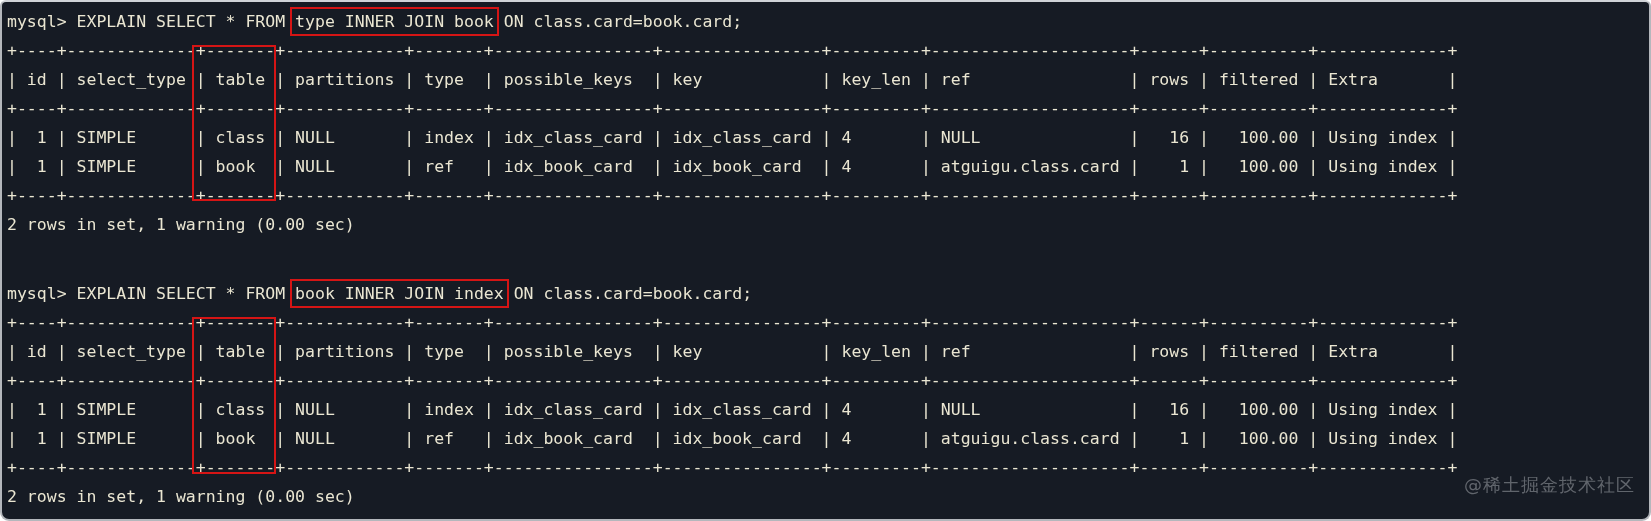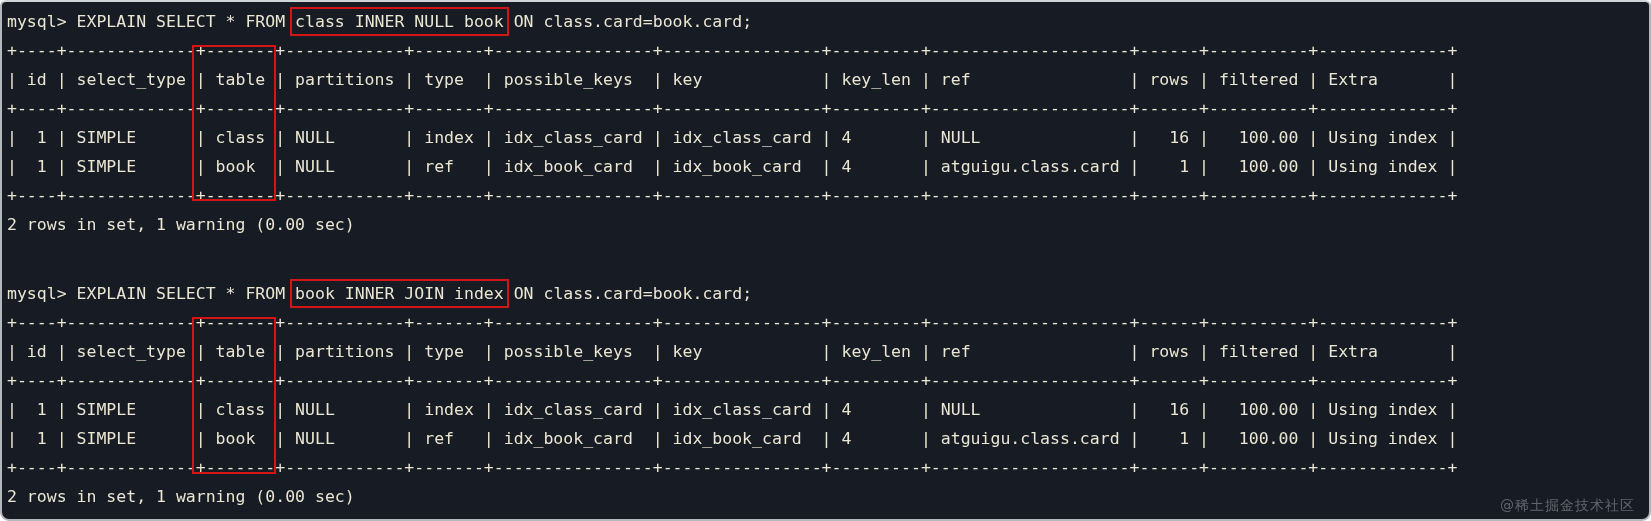--- a/index.html
+++ b/index.html
@@ -34,33 +34,33 @@
     width: 8.1ch;
     border: 2px solid #d51515;
     background: transparent;
     pointer-events: none;
   }
   .col-highlight.t1 { top: 43px;  height: 152px; }
   .col-highlight.t2 { top: 315px; height: 153px; }
   .watermark {
     position: absolute;
     right: 14px;
-    bottom: 4px;
+    bottom: 22px;
     font-family: "DejaVu Sans", "Liberation Sans", sans-serif;
-    font-size: 14px;
+    font-size: 18px;
     color: rgba(158, 163, 168, 0.55);
     letter-spacing: 1px;
   }
 </style>
 </head>
 <body>
 
 <div class="term">
 
-  <div class="line"><span>mysql&gt; EXPLAIN SELECT * FROM </span><span class="hl">class INNER NULL book</span><span> ON class.card=book.card;</span></div>
+  <div class="line"><span>mysql&gt; EXPLAIN SELECT * FROM </span><span class="hl">type INNER JOIN book</span><span> ON class.card=book.card;</span></div>
   <div class="line">+----+-------------+-------+------------+-------+----------------+----------------+---------+--------------------+------+----------+-------------+</div>
   <div class="line">| id | select_type | table | partitions | type  | possible_keys  | key            | key_len | ref                | rows | filtered | Extra       |</div>
   <div class="line">+----+-------------+-------+------------+-------+----------------+----------------+---------+--------------------+------+----------+-------------+</div>
   <div class="line">|  1 | SIMPLE      | class | NULL       | index | idx_class_card | idx_class_card | 4       | NULL               |   16 |   100.00 | Using index |</div>
   <div class="line">|  1 | SIMPLE      | book  | NULL       | ref   | idx_book_card  | idx_book_card  | 4       | atguigu.class.card |    1 |   100.00 | Using index |</div>
   <div class="line">+----+-------------+-------+------------+-------+----------------+----------------+---------+--------------------+------+----------+-------------+</div>
   <div class="line">2 rows in set, 1 warning (0.00 sec)</div>
 
   <div class="line gap"></div>
 

